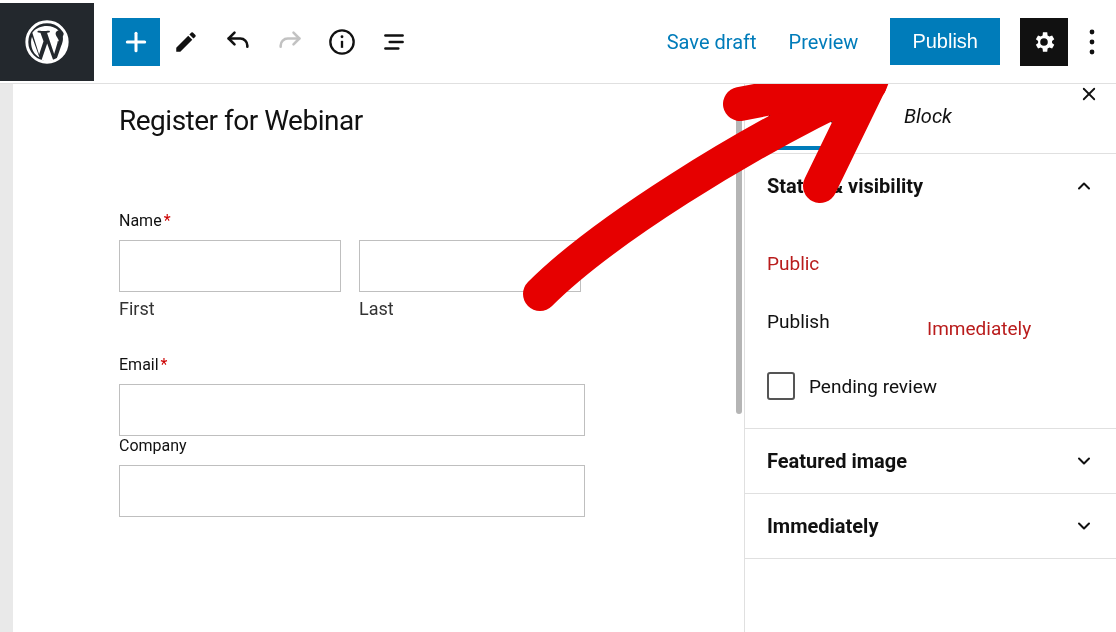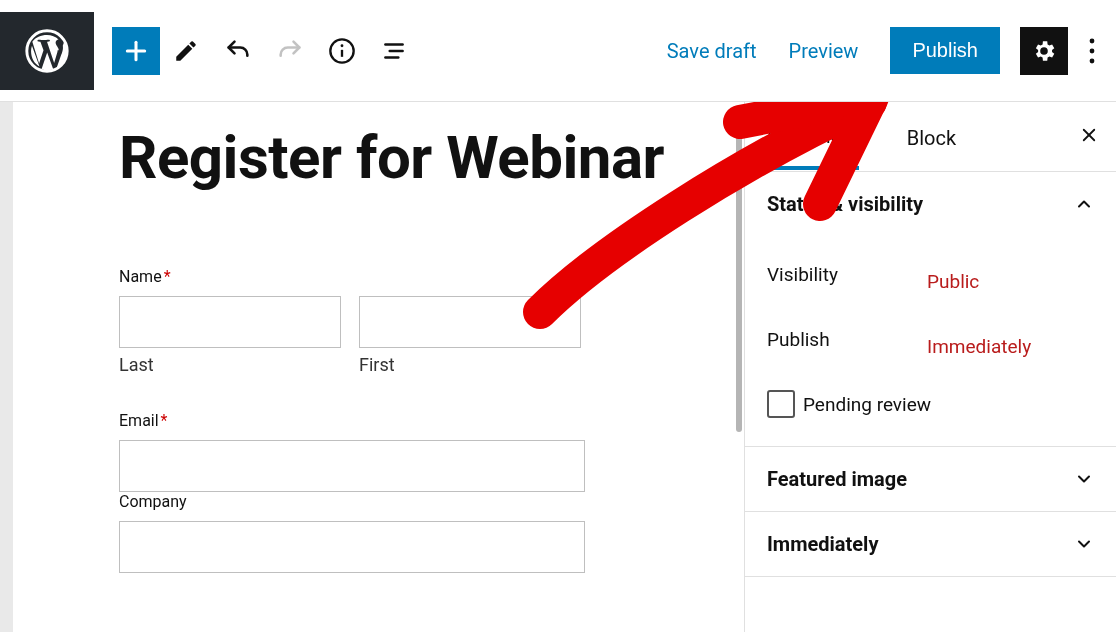--- a/index.html
+++ b/index.html
@@ -6,21 +6,21 @@
   html, body { height: 100%; }
   body {
     font-family: -apple-system, BlinkMacSystemFont, "Segoe UI", Roboto, Helvetica, Arial, sans-serif;
     font-size: 15px;
     color: #111;
     background: #fff;
     overflow: hidden;
   }
   
   .toolbar {
-    height: 102px;
+    height: 84px;
     display: flex;
     align-items: center;
     border-bottom: 1px solid #e0e0e0;
     background: #fff;
   }
   .wp-logo {
     width: 94px;
     height: 78px;
     background: #23282d;
     display: flex;
@@ -96,22 +96,22 @@
     flex-shrink: 0;
   }
   
   .editor {
     flex: 1 1 auto;
     padding: 20px 30px 0 106px;
     position: relative;
     overflow: hidden;
   }
   .page-title {
-    font-size: 60px;
-    font-weight: 700;
+    font-size: 28px;
+    font-weight: 400;
     letter-spacing: -0.5px;
     margin-bottom: 74px;
   }
   .field-label {
     font-size: 16px;
     font-weight: 400;
     margin-bottom: 10px;
   }
   .req { color: #c00; margin-left: 2px; }
   .name-row {
@@ -148,24 +148,25 @@
   .sidebar {
     width: 372px;
     border-left: 1px solid #e0e0e0;
     flex-shrink: 0;
     background: #fff;
     display: flex;
     flex-direction: column;
   }
   .tabs {
     display: flex;
-    align-items: center;
+    align-items: flex-start;
     height: 70px;
     border-bottom: 1px solid #e0e0e0;
     padding: 0 18px 0 22px;
+    font-style: italic;
   }
   .tab {
     font-size: 20px;
     color: #111;
     padding: 20px 0 18px 0;
     margin-right: 48px;
     cursor: pointer;
   }
   .tab.active { border-bottom: 4px solid #007cba; }
   .tab-close {
@@ -190,21 +191,21 @@
     display: flex;
     align-items: center;
     padding: 14px 0;
     font-size: 19px;
   }
   .kv-row .k { width: 160px; color: #111; }
   .kv-row .v { color: #b91c1c; cursor: pointer; margin-top: 14px; }
   .check-row {
     display: flex;
     align-items: center;
-    gap: 8px;
+    gap: 14px;
     padding-top: 18px;
     font-size: 19px;
   }
   .checkbox {
     width: 28px; height: 28px;
     border: 2px solid #555;
     border-radius: 3px;
     background: #fff;
   }
   .chevron { display:flex; align-items:center; }
@@ -297,25 +298,25 @@
 
   <div class="editor">
     <h1 class="page-title">Register for Webinar</h1>
 
     <div class="field-label">
       <span>Name</span><span class="req">*</span>
     </div>
     <div class="name-row">
       <div class="name-col">
         <input class="text-input" style="">
-        <div class="sublabel">Last</div>
+        <div class="sublabel">First</div>
       </div>
       <div class="name-col">
         <input class="text-input" style="">
-        <div class="sublabel">First</div>
+        <div class="sublabel">Last</div>
       </div>
     </div>
 
     <div class="wide-col">
       <div class="field-label">
         <span>Email</span><span class="req">*</span>
       </div>
       <input class="text-input" style="">
     </div>
 
@@ -346,21 +347,20 @@
       <div class="panel-head">
         <span>Status &amp; visibility</span>
         <span class="chevron">
           <svg width="20" height="20" viewBox="0 0 24 24" fill="none" stroke="#111" stroke-width="2.4" stroke-linecap="round" stroke-linejoin="round">
               <polyline points="6 15 12 9 18 15"></polyline>
             </svg>
         </span>
       </div>
       <div class="panel-body">
         <div class="kv-row">
-          <span class="k">Visibility</span>
           <span class="v">Public</span>
         </div>
         <div class="kv-row">
           <span class="k">Publish</span>
           <span class="v">Immediately</span>
         </div>
         <div class="check-row">
           <div class="checkbox"></div>
           <span>Pending review</span>
         </div>

